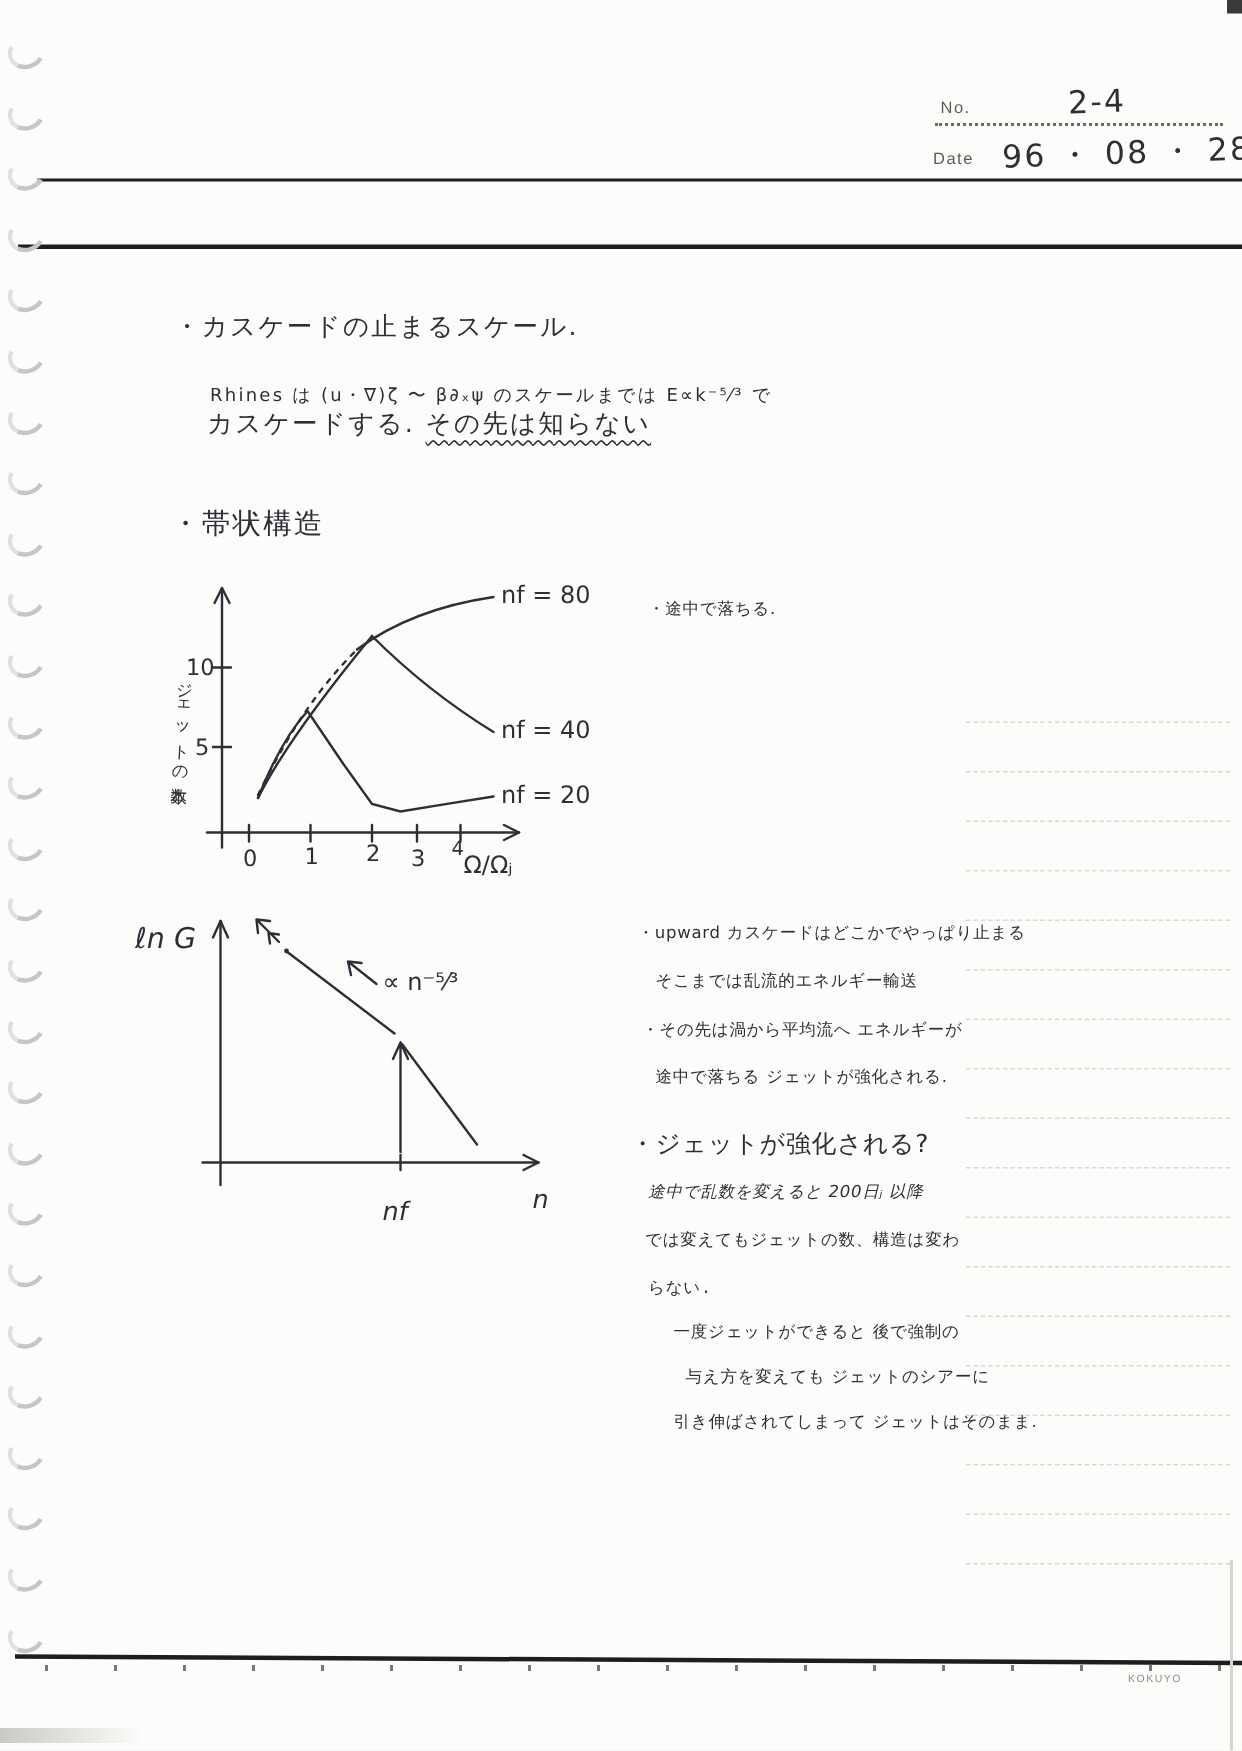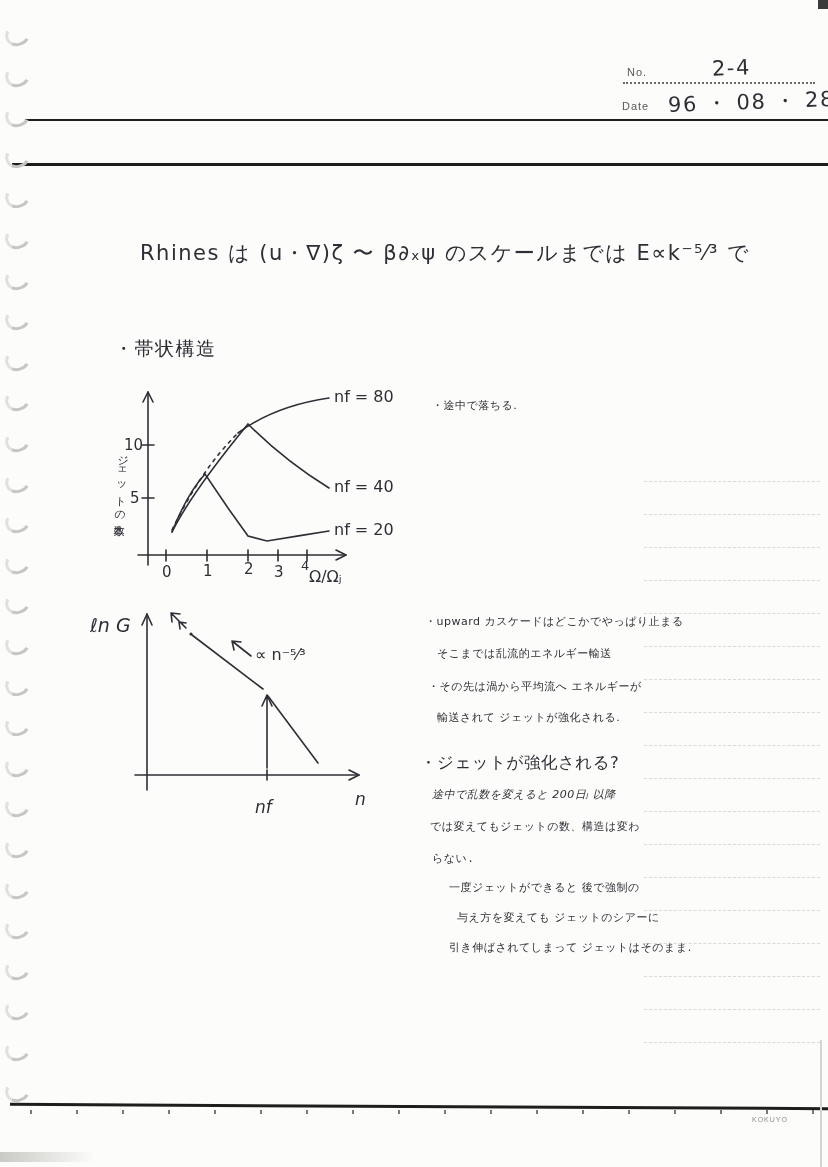--- a/index.html
+++ b/index.html
@@ -47,21 +47,23 @@
 <div class="page">
 
   <div class="print" style="left:627px; top:66px;">No.</div>
   <div class="hw hw-big" style="left:712px; top:56px;">2-4</div>
   <div class="dotted-rule" style="left:623px; top:82px; width:192px;"></div>
   <div class="print" style="left:622px; top:100px;">Date</div>
   <div class="hw hw-big" style="left:668px; top:88px;">96 ・ 08 ・ 28</div>
   <div class="hline" style="left:25px; top:119px; width:803px; height:2px;"></div>
   <div class="hline" style="left:12px; top:163px; width:816px; height:3px;"></div>
 
-  <div class="hw" style="left:140px; top:239px; font-size:21px;">Rhines は (u・∇)ζ 〜 β∂ₓψ のスケールまでは E∝k⁻⁵⁄³ で</div>
+  <div class="hw" style="left:116px; top:206px;">・カスケードの止まるスケール.</div>
+  <div class="hw" style="left:140px; top:255px; font-size:12px;">Rhines は (u・∇)ζ 〜 β∂ₓψ のスケールまでは E∝k⁻⁵⁄³ で</div>
+  <div class="hw" style="left:138px; top:271px;"><span>カスケードする.  </span><span class="wavy">その先は知らない</span></div>
   <div class="hw" style="left:114px; top:336px; font-size:19px;">・帯状構造</div>
 
   <svg style="left:105px; top:378px;" width="330" height="215" viewBox="0 0 330 215">
 
     <path class="stroke" d="M43,187 L43,14"></path>
     <path class="stroke" d="M43,14 L38,24 M43,14 L48,24"></path>
     <path class="stroke" d="M33,177 L241,177"></path>
     <path class="stroke" d="M241,177 L231,172 M241,177 L231,182"></path>
 
     <path class="stroke" d="M61,172 L61,183 M102,172 L102,183 M143,172 L143,183 M173,172 L173,183 M202,172 L202,183"></path>
@@ -104,21 +106,21 @@
 
     <path class="stroke" d="M101,30 L86,15 M86,15 L95,16 M86,15 L87,24 M94,24 L101,25 M94,24 L95,31"></path>
 
     <path class="stroke" d="M166,58 L147,43 M147,43 L156,44 M147,43 L149,52"></path>
     <text x="170" y="62" font-size="16">∝ n⁻⁵⁄³</text>
   </svg>
 
   <div class="hw rnote" style="left:425px; top:614px;">・upward カスケードはどこかでやっぱり止まる</div>
   <div class="hw rnote" style="left:437px; top:646px;">そこまでは乱流的エネルギー輸送</div>
   <div class="hw rnote" style="left:428px; top:679px;">・その先は渦から平均流へ エネルギーが</div>
-  <div class="hw rnote" style="left:437px; top:710px;">輸送されて ジェットが強化される.</div>
+  <div class="hw rnote" style="left:437px; top:710px;">途中で落ちる ジェットが強化される.</div>
   <div class="hw rnote" style="left:420px; top:752px; font-size:16.5px;">・ジェットが強化される?</div>
   <div class="hw rnote" style="left:432px; top:787px;font-style:italic;">途中で乱数を変えると 200日ⱼ 以降</div>
   <div class="hw rnote" style="left:430px; top:819px;">では変えてもジェットの数、構造は変わ</div>
   <div class="hw rnote" style="left:432px; top:851px;font-family:Liberation Mono, monospace;">らない.</div>
   <div class="hw rnote" style="left:449px; top:880px;">一度ジェットができると 後で強制の</div>
   <div class="hw rnote" style="left:457px; top:910px;">与え方を変えても ジェットのシアーに</div>
   <div class="hw rnote" style="left:449px; top:940px;">引き伸ばされてしまって ジェットはそのまま.</div>
 
   <div class="hline" style="left:10px; top:1105px; width:818px; height:2.5px; transform:rotate(0.3deg);"></div>
   <div class="brand" style="left:752px; top:1116px;">KOKUYO</div>

